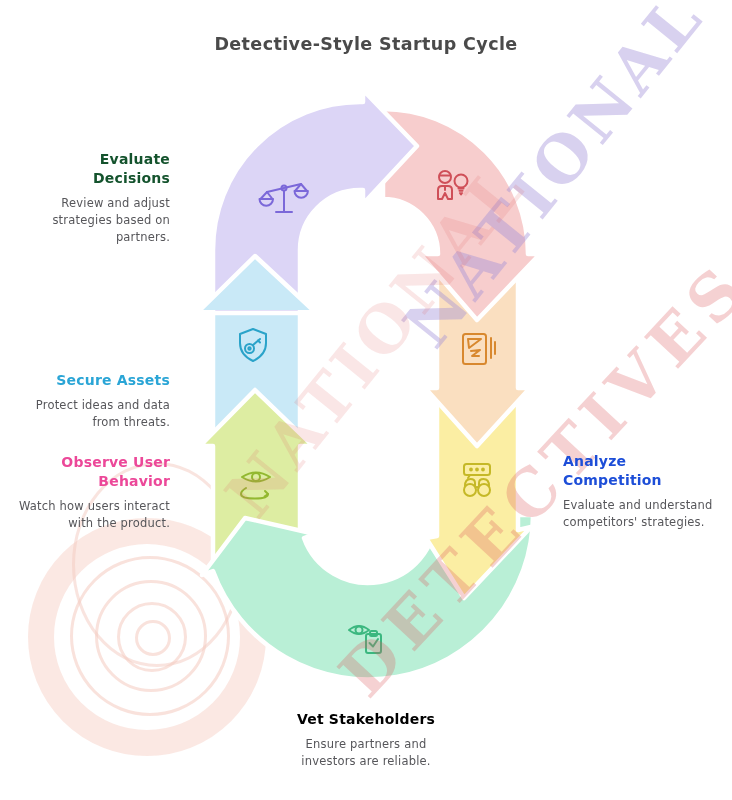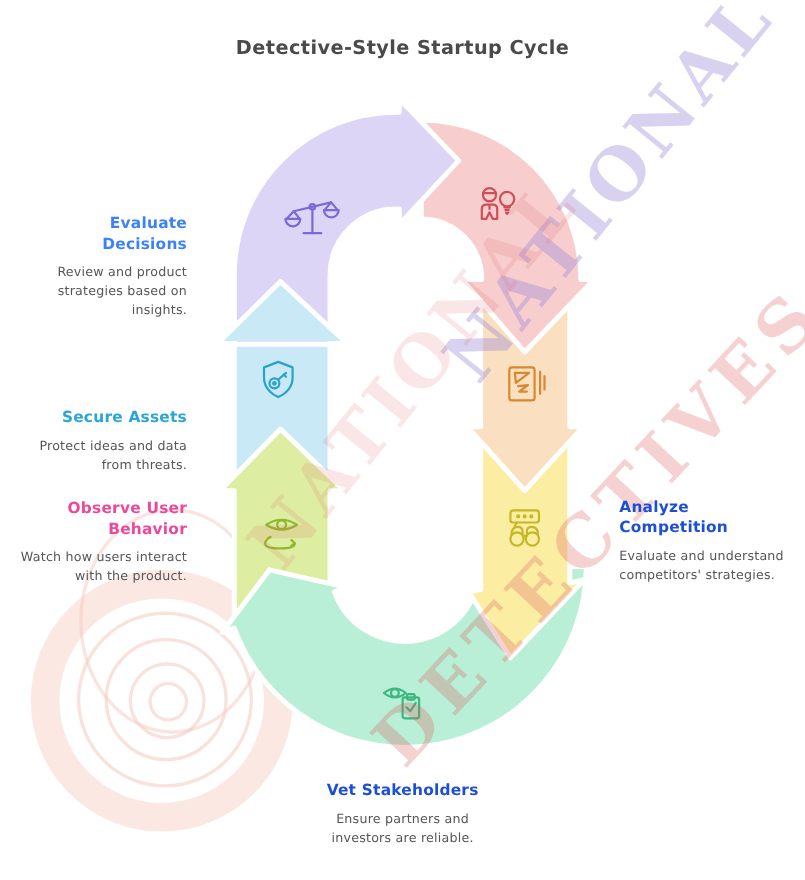--- a/index.html
+++ b/index.html
@@ -136,22 +136,22 @@
       <line x1="0" y1="-1" x2="7" y2="-7"></line>
       <line x1="5" y1="-5.5" x2="7" y2="-3.5"></line>
     </g>
   </svg>
 
   <div class="wm wm1">NATIONAL</div>
   <div class="wm wm2">DETECTIVES</div>
   <div class="wm wm3">NATIONAL</div>
 
   <div class="stage col-left s-evaluate">
-    <div class="stage-title" style="color: #3b82f6; margin-top: 44px;">Evaluate Decisions</div>
-    <div class="stage-desc">Review and product strategies based on insights.</div>
+    <div class="stage-title" style="color: #14532d;">Evaluate Decisions</div>
+    <div class="stage-desc">Review and adjust strategies based on partners.</div>
   </div>
 
   <div class="stage col-left s-secure">
     <div class="stage-title" style="color: rgb(42, 165, 214);">Secure Assets</div>
     <div class="stage-desc">Protect ideas and data from threats.</div>
   </div>
 
   <div class="stage col-left s-observe">
     <div class="stage-title" style="color: #ec4899;">Observe User Behavior</div>
     <div class="stage-desc">Watch how users interact with the product.</div>
@@ -160,17 +160,17 @@
 
   <div class="stage col-right s-test">
   </div>
 
   <div class="stage col-right s-analyze">
     <div class="stage-title" style="color: #1d4ed8;">Analyze Competition</div>
     <div class="stage-desc">Evaluate and understand competitors' strategies.</div>
   </div>
 
   <div class="stage s-vet">
-    <div class="stage-title" style="color: #1d4ed8;">Vet Stakeholders</div>
+    <div class="stage-title" style="color: #000000;">Vet Stakeholders</div>
     <div class="stage-desc">Ensure partners and investors are reliable.</div>
   </div>
 
 </div>
 
 </body></html>

